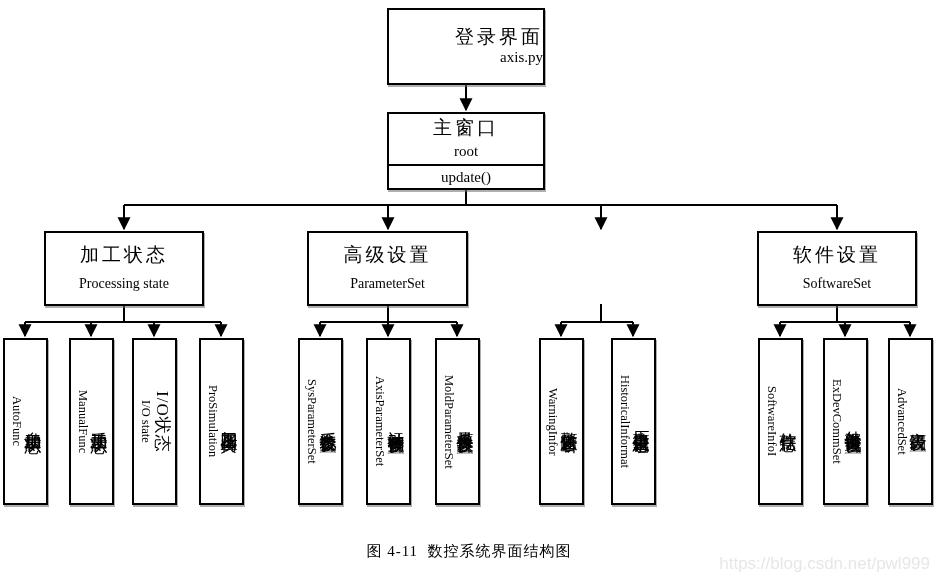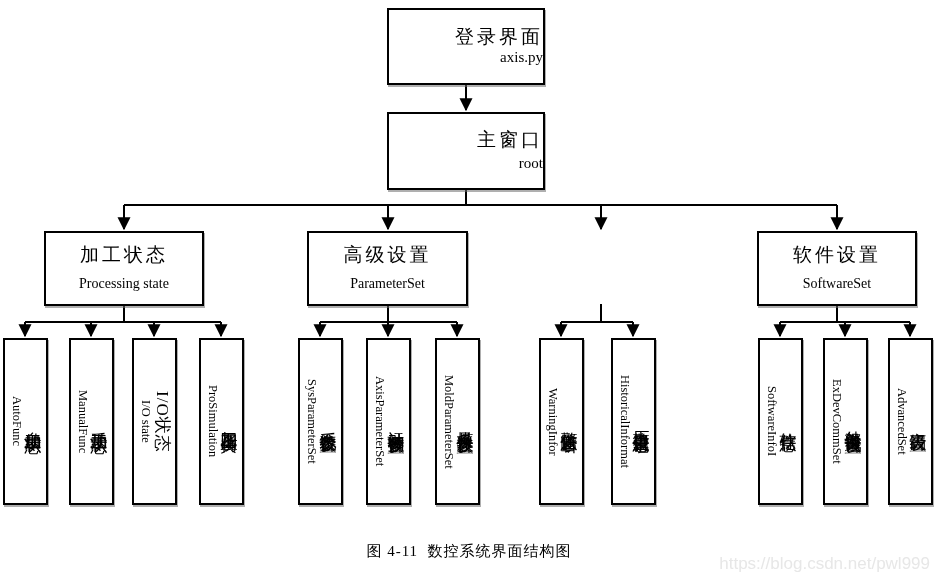--- a/index.html
+++ b/index.html
@@ -26,21 +26,21 @@
     gap: 1px;
   }
   .title-zh { font-size: 19px; letter-spacing: 3px; line-height: 1.1; }
   .title-en { font-size: 15px; line-height: 1.1; }
   .sub-en   { font-size: 14px; line-height: 1.1; }
   
   #main-box { display: flex; flex-direction: column; }
   #main-box .main-upper {
     flex: 1;
     display: flex; flex-direction: column;
-    align-items: flex-end; justify-content: center;
+    align-items: center; justify-content: center;
     gap: 4px;
   }
   #main-box .main-method {
     border-top: 2px solid #000;
     height: 22px;
     display: flex; align-items: center; justify-content: center;
     font-size: 15px;
   }
   
   .branch {
@@ -131,20 +131,21 @@
   <div class="node top-box" style="left:387px; top:8px; width:158px; height:77px;">
     <div class="title-zh">登录界面</div>
     <div class="title-en">axis.py</div>
   </div>
 
   <div id="main-box" class="node" style="left:387px; top:112px; width:158px; height:78px;">
     <div class="main-upper">
       <div class="title-zh">主窗口</div>
       <div class="title-en">root</div>
     </div>
+    <div class="main-method">update()</div>
   </div>
 
   <div class="node branch" style="left:44px; width:160px;">
     <div class="title-zh">加工状态</div>
     <div class="sub-en">Processing state</div>
   </div>
   <div class="node branch" style="left:307px; width:161px;">
     <div class="title-zh">高级设置</div>
     <div class="sub-en">ParameterSet</div>
   </div>

